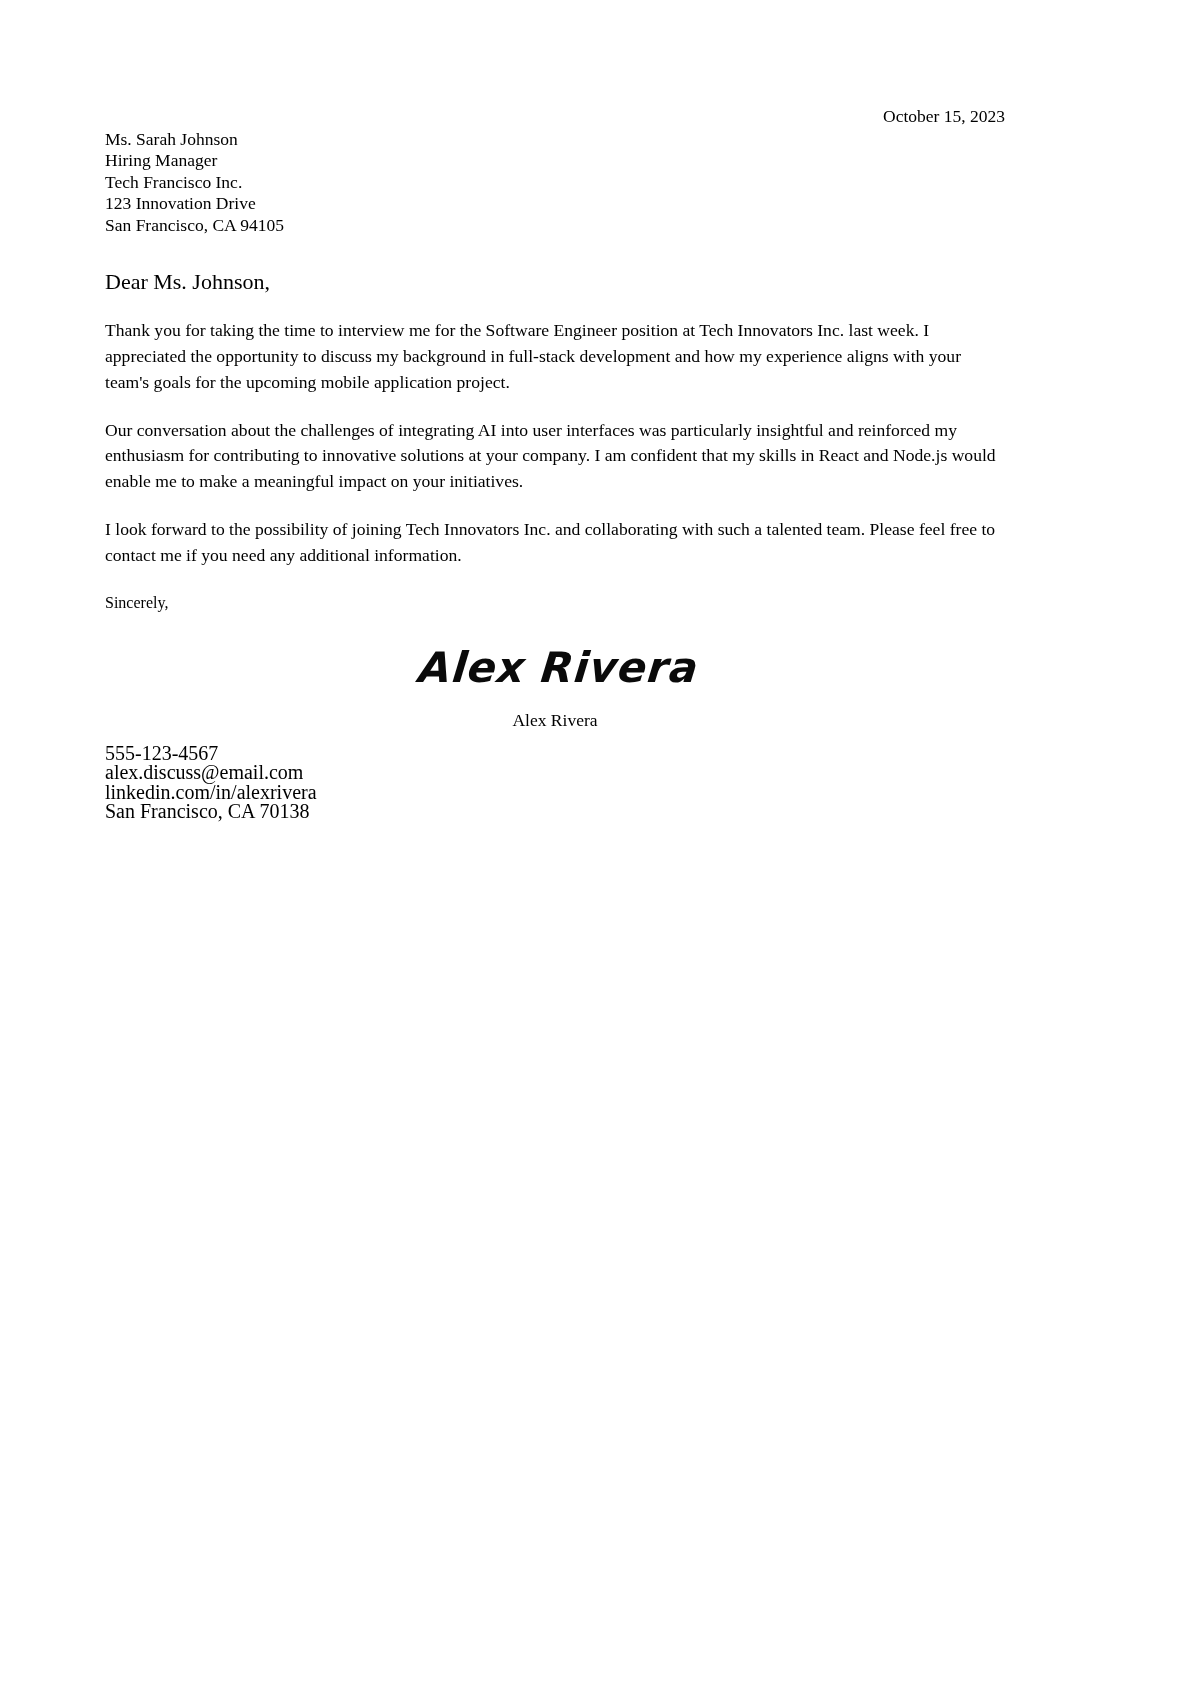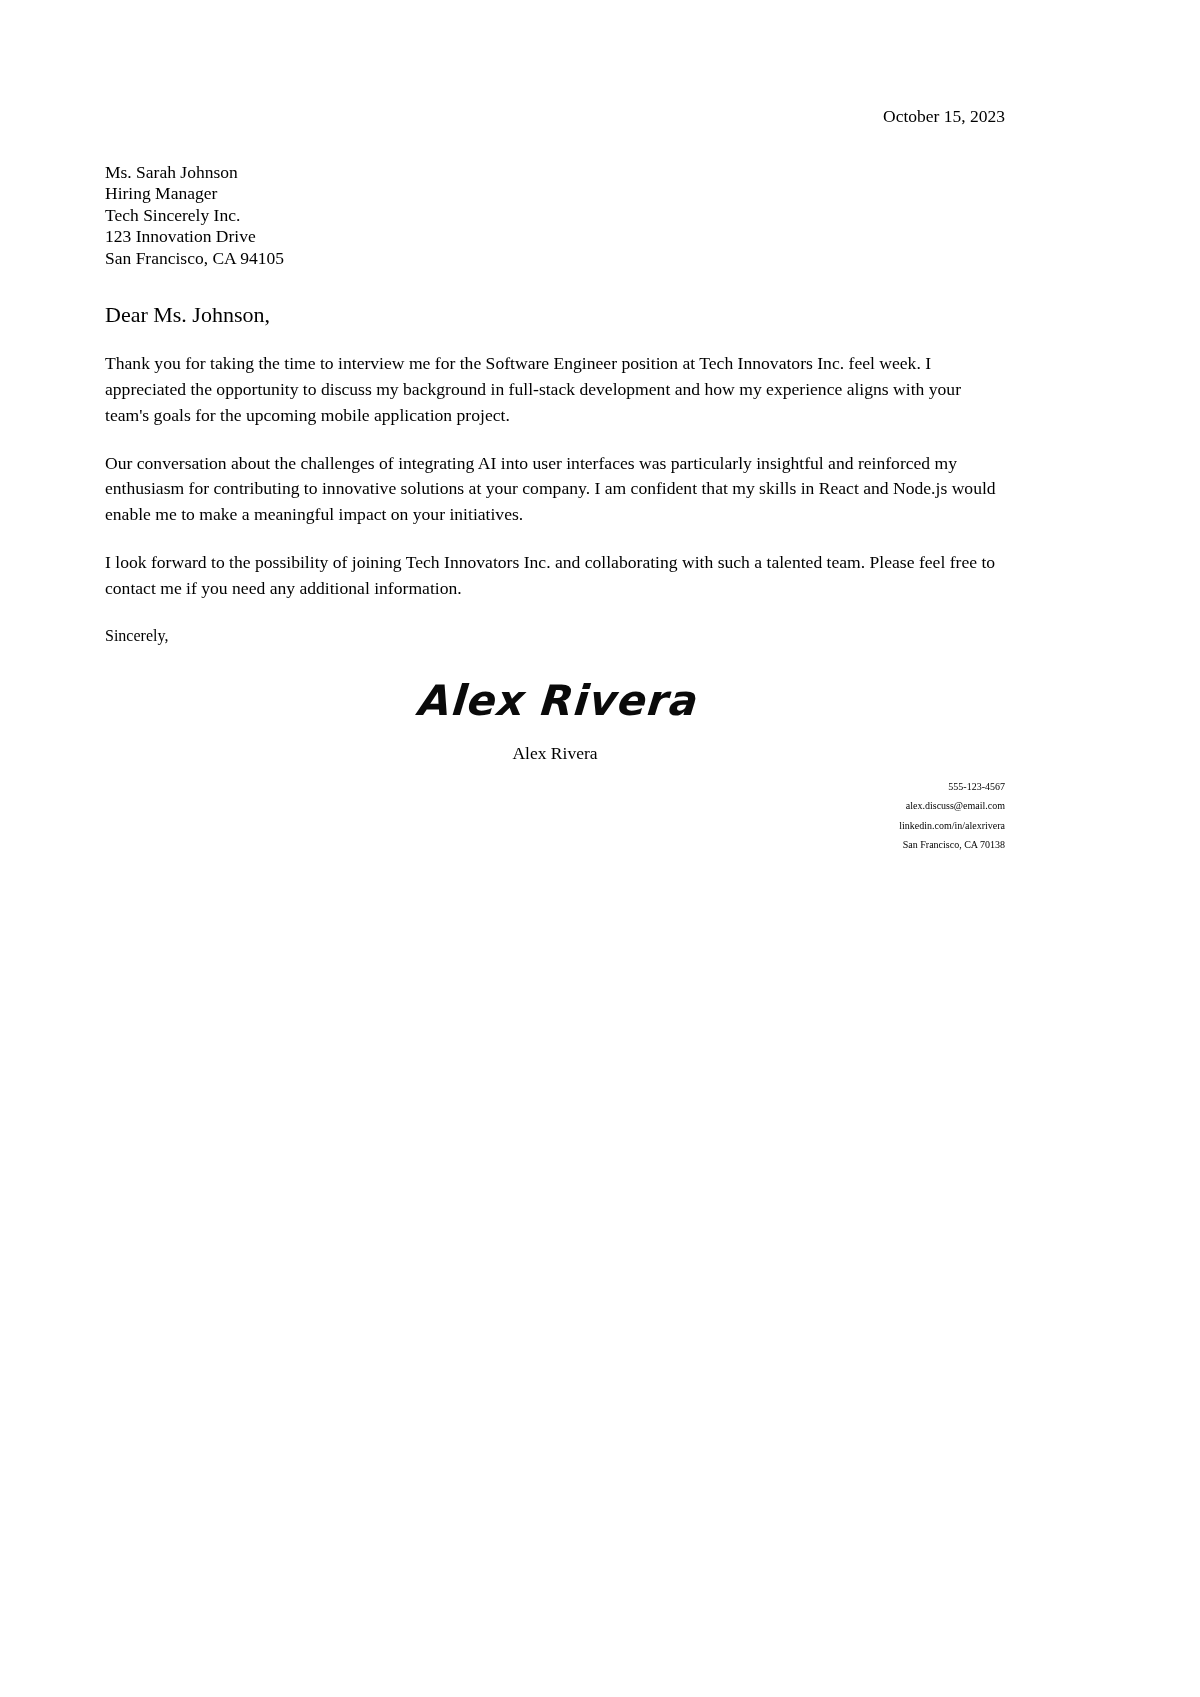--- a/index.html
+++ b/index.html
@@ -28,21 +28,20 @@
     top: 0;
     width: 900px;
   }
   .date-line {
     text-align: right;
     font-size: 17.5px;
     line-height: 1.35;
     padding-top: 105px;
   }
   .address-block {
-    margin-top: 33px;
     font-size: 17.5px;
     line-height: 21.6px;
   }
   .address-block div {
     white-space: nowrap;
   }
   .salutation {
     margin-top: 30px;
     font-size: 22px;
     line-height: 1.35;
@@ -78,47 +77,47 @@
     padding-left: 8px;
   }
   .printed-name {
     margin-top: 20px;
     text-align: center;
     font-size: 17.5px;
     line-height: 1.3;
   }
   .contact-block {
     margin-top: 12px;
-    text-align: right;
-    font-size: 10px;
+    text-align: left;
+    font-size: 20px;
     line-height: 19.4px;
   }
   .contact-block div {
     white-space: nowrap;
   }
 </style>
 </head>
 <body>
 
 <div class="page">
   <div class="content">
 
     <div class="date-line">October 15, 2023</div>
 
     <div class="address-block">
       <div>Ms. Sarah Johnson</div>
       <div>Hiring Manager</div>
-      <div>Tech Sincerely Inc.</div>
+      <div>Tech Francisco Inc.</div>
       <div>123 Innovation Drive</div>
       <div>San Francisco, CA 94105</div>
     </div>
 
     <div class="salutation">Dear Ms. Johnson,</div>
 
-    <div class="body-par">Thank you for taking the time to interview me for the Software Engineer position at Tech Innovators Inc. feel week. I appreciated the opportunity to discuss my background in full-stack development and how my experience aligns with your team's goals for the upcoming mobile application project.</div>
+    <div class="body-par">Thank you for taking the time to interview me for the Software Engineer position at Tech Innovators Inc. last week. I appreciated the opportunity to discuss my background in full-stack development and how my experience aligns with your team's goals for the upcoming mobile application project.</div>
 
     <div class="body-par">Our conversation about the challenges of integrating AI into user interfaces was particularly insightful and reinforced my enthusiasm for contributing to innovative solutions at your company. I am confident that my skills in React and Node.js would enable me to make a meaningful impact on your initiatives.</div>
 
     <div class="body-par">I look forward to the possibility of joining Tech Innovators Inc. and collaborating with such a talented team. Please feel free to contact me if you need any additional information.</div>
 
     <div class="closing">Sincerely,</div>
 
     <div class="sig-wrap">
       <span class="signature-script">Alex Rivera</span>
 

